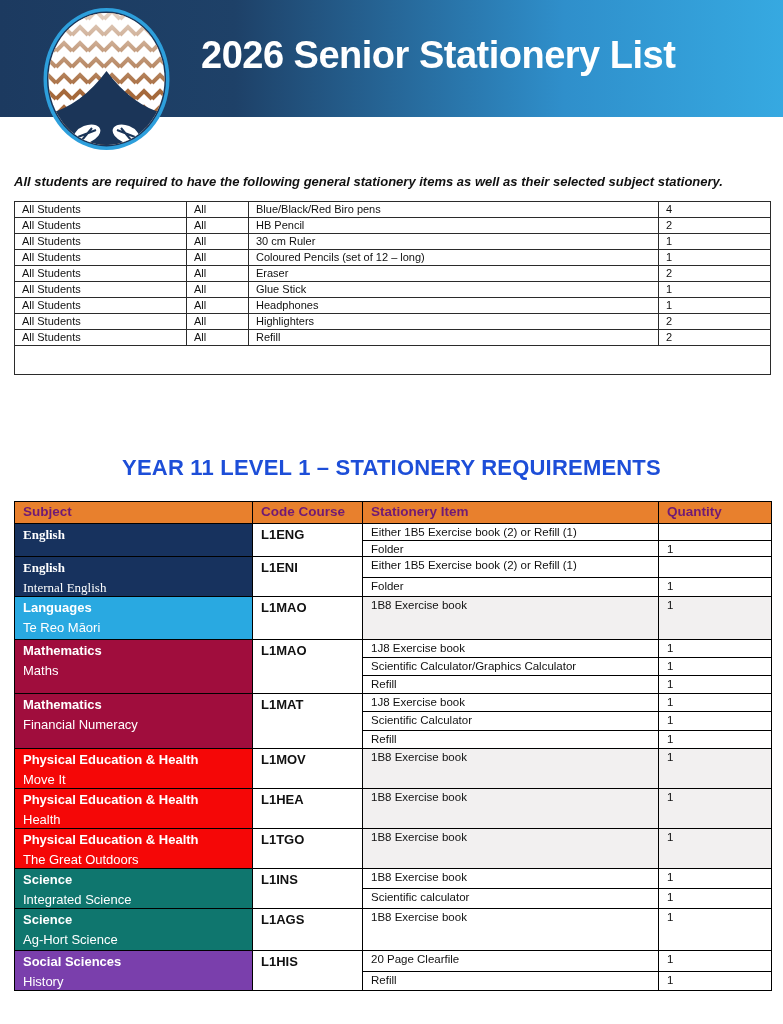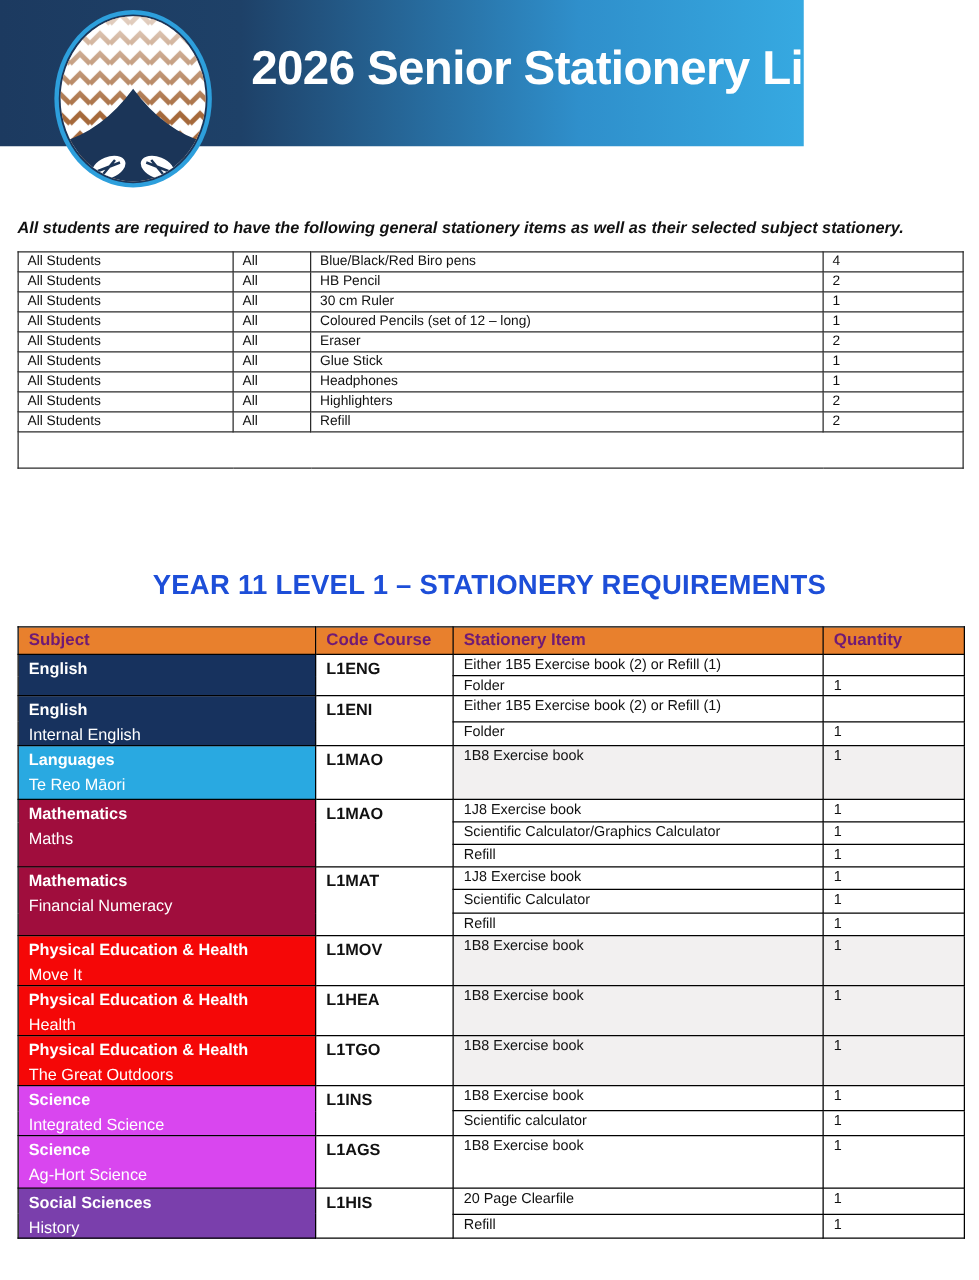--- a/index.html
+++ b/index.html
@@ -1,20 +1,20 @@
 <!DOCTYPE html>
 <html><head>
 <meta charset="utf-8">
 <style>
   * { margin:0; padding:0; box-sizing:border-box; }
   html,body { width:783px; height:1024px; background:#ffffff; overflow:hidden;
               font-family:"Liberation Sans", sans-serif; color:#111; }
 
   
-  .banner { position:relative; width:643px; height:117px;
+  .banner { position:relative; width:783px; height:117px;
             background:linear-gradient(90deg,#1C3A60 0%,#1E4168 30%,#2F8FCB 72%,#36A9E1 100%); }
   .banner-title { position:absolute; left:201px; top:34px; color:#ffffff;
                   font-size:38px; font-weight:bold; letter-spacing:-0.5px; white-space:nowrap; }
   .logo { position:absolute; left:40px; top:7px; width:133px; height:146px; z-index:5; }
 
   
   .intro { margin:57px 0 0 14px; width:756px; font-size:13px; font-weight:bold; font-style:italic; }
 
   
   table { border-collapse:collapse; table-layout:fixed; }
@@ -38,25 +38,25 @@
   .t2 thead tr { height:22px; }
   .t2 th { background:#E8802D; color:#701a75; font-size:13.5px; font-weight:bold; padding:2px 4px 0 8px; }
   .t2 td.subj { color:#fff; padding:2px 4px 0 8px; font-size:13px; }
   .t2 td.subj .s1 { font-weight:bold; line-height:17px; }
   .t2 td.subj .s2 { font-weight:normal; line-height:16px; margin-top:4px; }
   .t2 td.code { font-weight:bold; font-size:13px; padding:3px 4px 0 8px; background:#fff; }
   .t2 td.item { font-size:11.5px; padding:2px 4px 0 8px; background:#fff; }
   .t2 td.qty  { font-size:11.5px; padding:2px 4px 0 8px; background:#fff; }
   .t2 td.shade { background:#F2F0F0; }
 
-  .navy      { background:#17325E; }
+  .navy      { background:#17325E;font-family:Liberation Serif, serif; }
   .lightblue { background:#29A9E1; }
   .crimson   { background:#A00D3D; }
   .red       { background:#F50707; }
-  .green     { background:#d946ef; }
+  .green     { background:#0f766e; }
   .purple    { background:#7A3FAC; }
 
   .rh16{height:16px;margin-left:14px;} .rh17{height:17px;} .rh18{height:18px;} .rh19{height:19px;}
   .rh39{height:39px;} .rh42{height:42px;} .rh43{height:43px;}
 </style>
 </head>
 <body>
 
 <div class="banner">
   <div class="logo">

